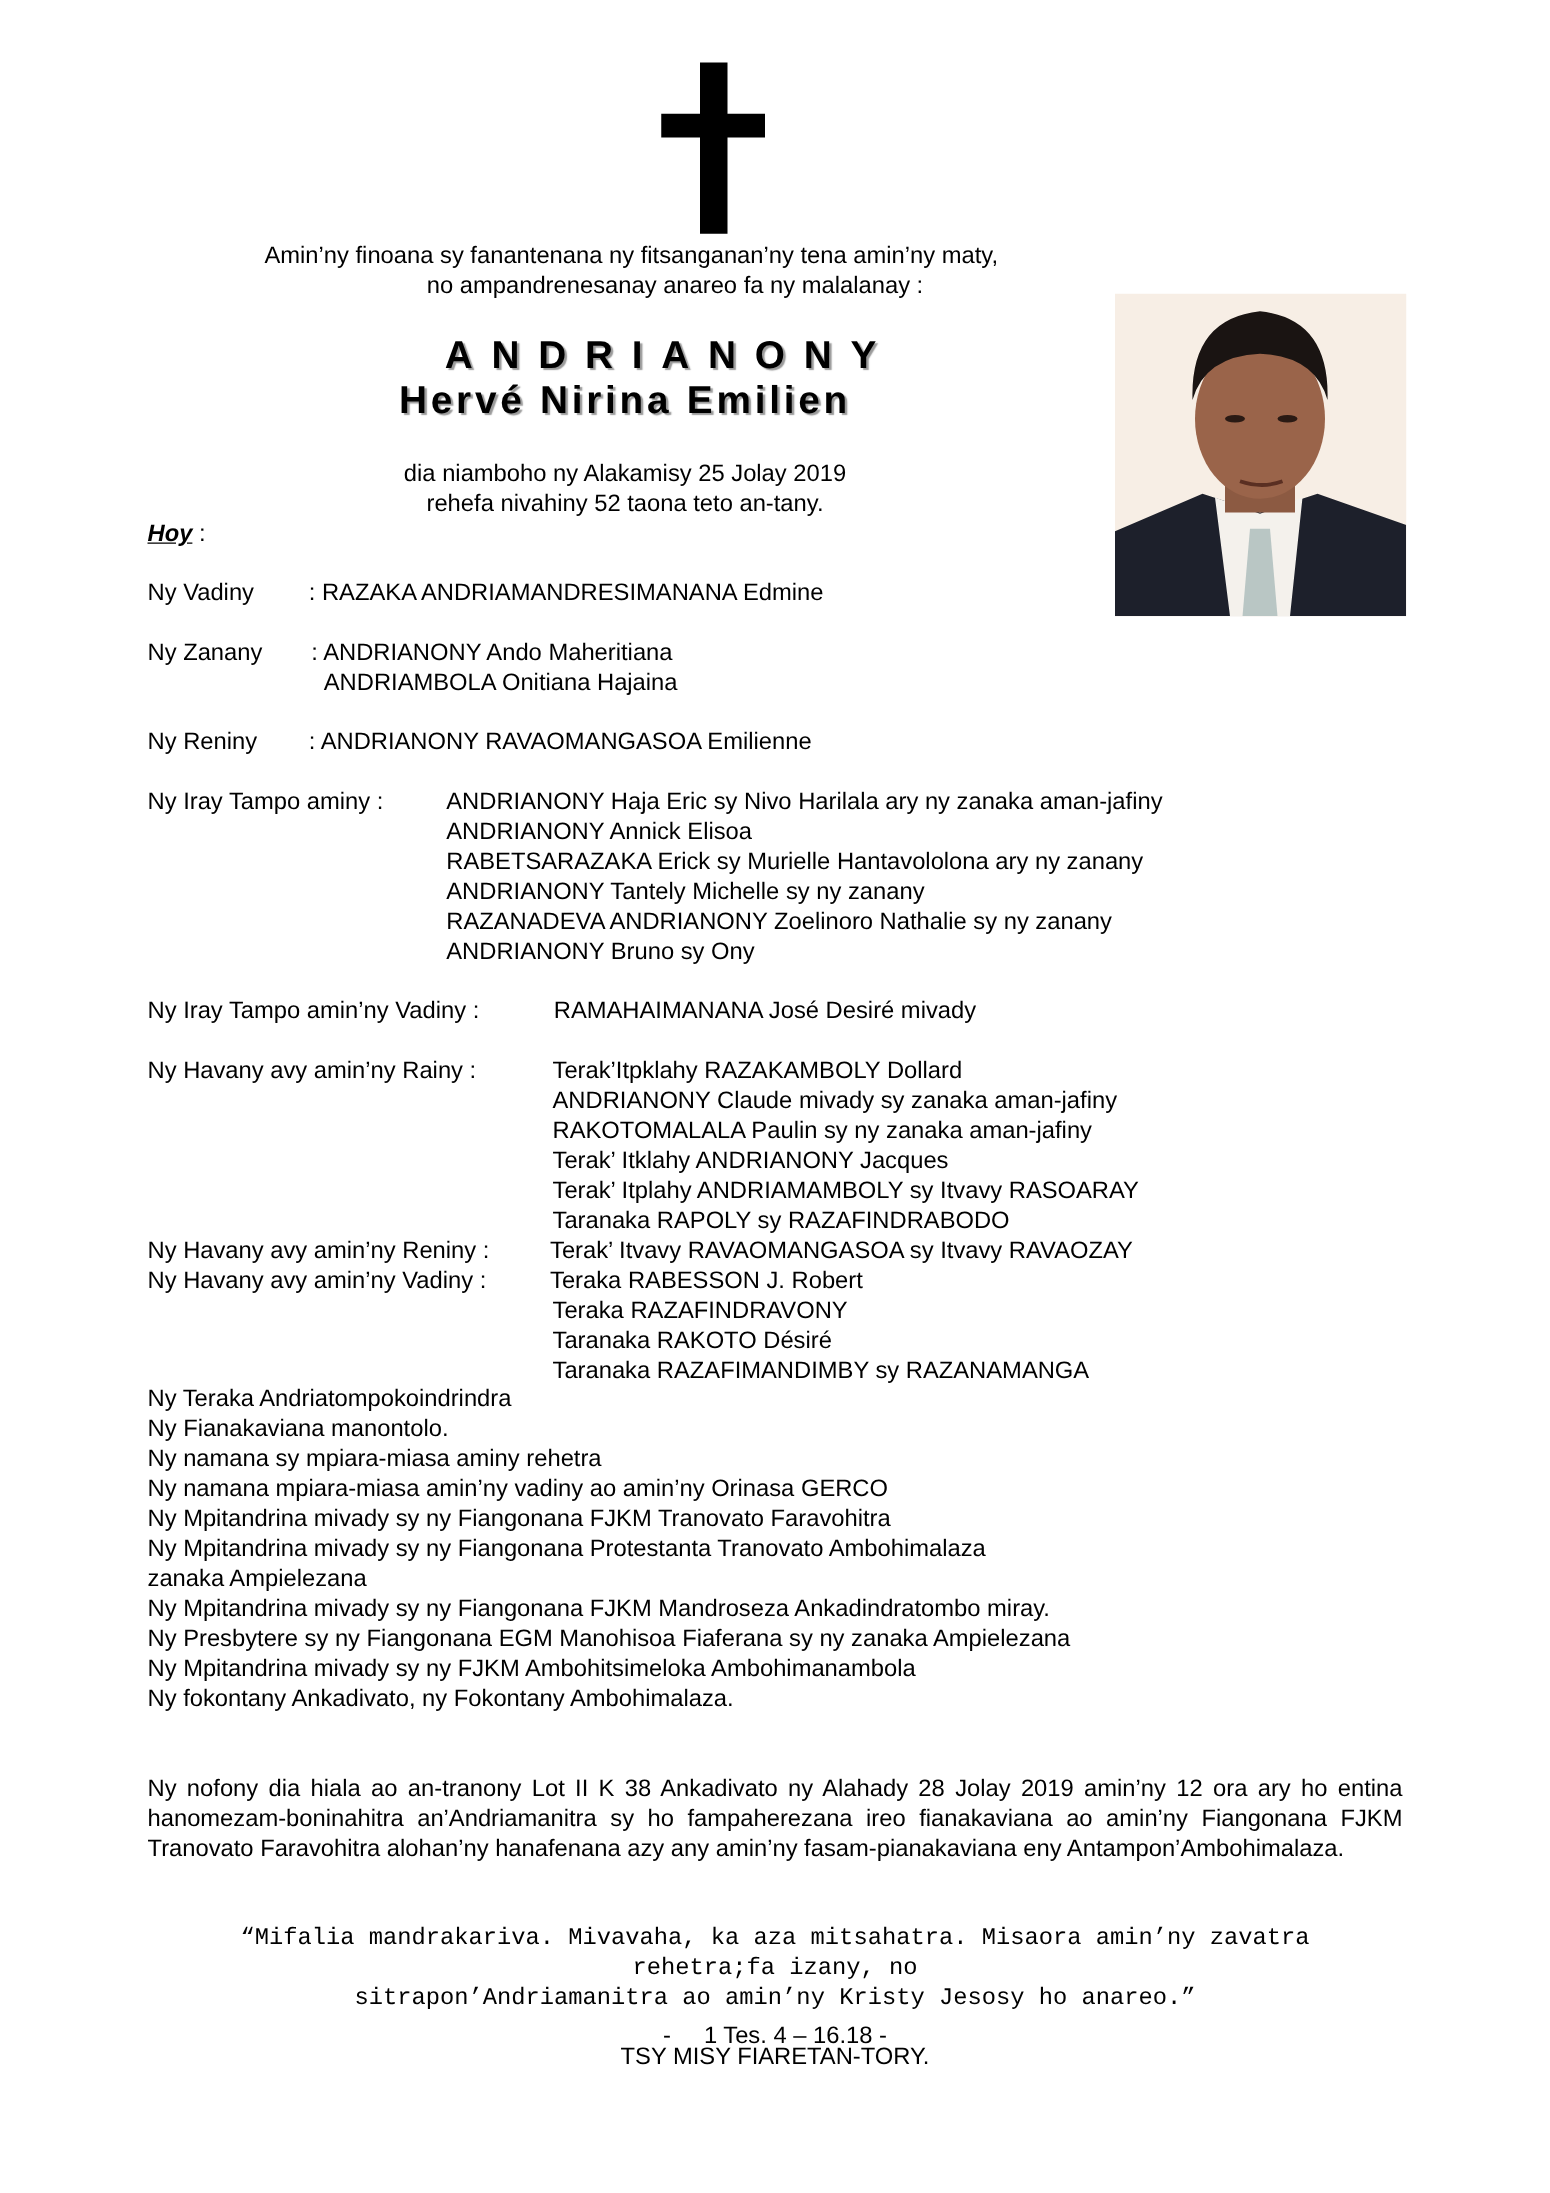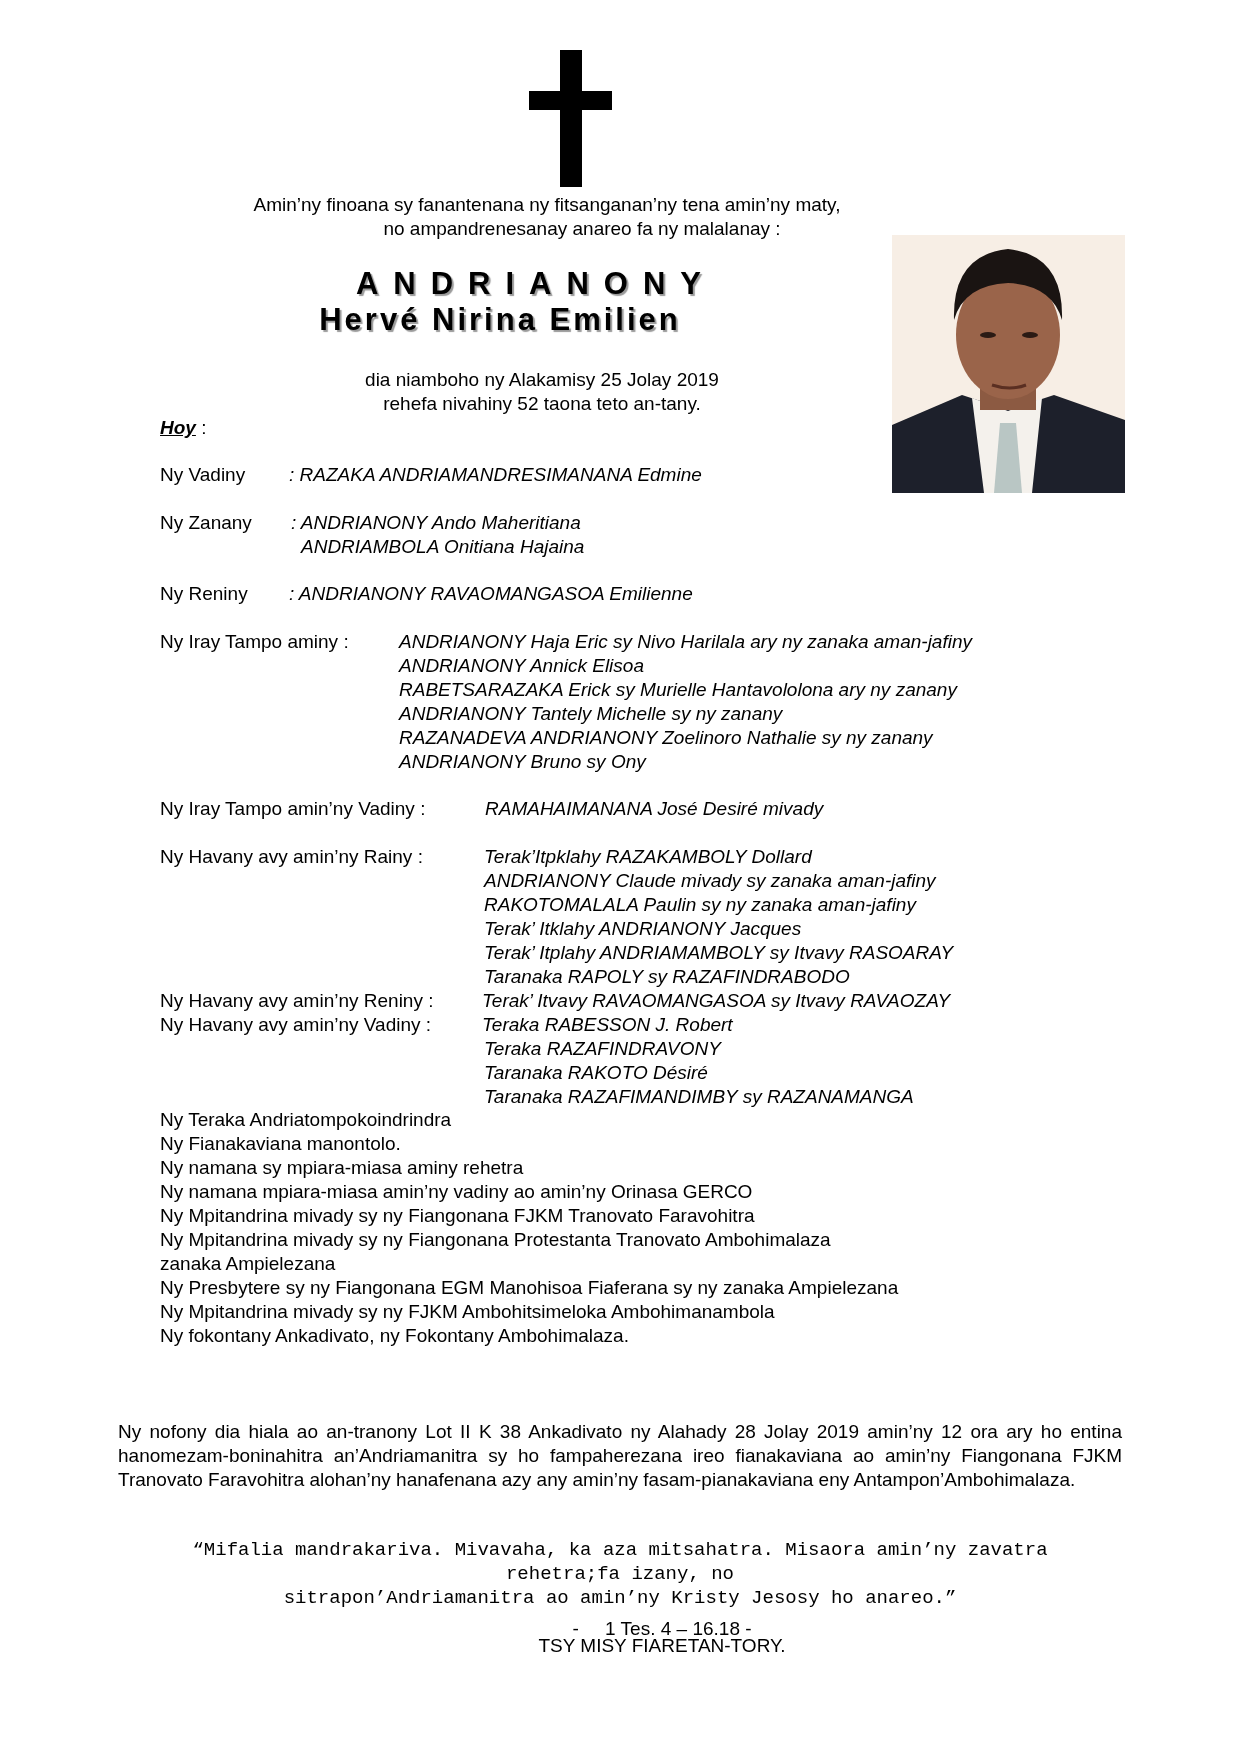--- a/index.html
+++ b/index.html
@@ -1,34 +1,34 @@
 <!DOCTYPE html>
 <html><head>
 <meta charset="utf-8">
 <style>
   html, body { margin:0; padding:0; background:#ffffff; }
   body { width:1240px; height:1754px; position:relative; overflow:hidden;
          font-family:"Liberation Sans", sans-serif; color:#000; }
   .abs { position:absolute; }
   .cross-v { position:absolute; left:560px; top:50px; width:22px; height:137px; background:#000; }
   .cross-h { position:absolute; left:529px; top:91px; width:83px; height:19px; background:#000; }
-  .txt { font-size:19px; line-height:24px; white-space:nowrap;padding-left:42px; }
+  .txt { font-size:19px; line-height:24px; white-space:nowrap; }
   .center { text-align:center; }
   .intro { left:0; width:1010px; top:193px; }
   .surname { left:296px; width:420px; top:266px; font-size:31px; font-weight:bold; letter-spacing:15px;
              text-shadow:2px 2px 1px #9a9a9a; line-height:36px; text-align:right; }
   .given { left:280px; width:440px; top:302px; font-size:31px; font-weight:bold; letter-spacing:3px;
            text-shadow:2px 2px 1px #9a9a9a; line-height:36px; text-align:center; }
   .death { left:250px; width:500px; top:368px; }
   .hoy { left:118px; top:416px; }
   .hoy u { font-weight:bold; font-style:italic; }
   .photo { position:absolute; left:892px; top:235px; width:233px; height:258px; overflow:hidden;
            background:#f7eee5; }
   .label { position:absolute; left:118px; }
-  .val { position:absolute;font-style:italic; }
+  .val { position:absolute; }
   .para { position:absolute; left:118px; width:1004px; top:1420px; font-size:19px; line-height:24px;
           text-align:justify; }
   .quote { left:150px; width:940px; top:1538px; text-align:center; font-size:19px; line-height:24px;font-family:Liberation Mono, monospace; }
   .verse { left:150px; width:940px; top:1586px; text-align:center;margin-top:31px; }
   .footer { left:150px; width:940px; top:1634px; text-align:center; }
 </style>
 </head>
 <body>
 
 <div>
@@ -118,20 +118,21 @@
 </div>
 
 <div class="abs txt" style="left:118px;top:1108px">
   <div>Ny Teraka Andriatompokoindrindra</div>
   <div>Ny Fianakaviana manontolo.</div>
   <div>Ny namana sy mpiara-miasa aminy rehetra</div>
   <div>Ny namana mpiara-miasa amin’ny vadiny ao amin’ny Orinasa GERCO</div>
   <div>Ny Mpitandrina mivady sy ny Fiangonana FJKM Tranovato Faravohitra</div>
   <div>Ny Mpitandrina mivady sy ny Fiangonana Protestanta Tranovato Ambohimalaza</div>
   <div>zanaka Ampielezana</div>
+  <div>Ny Mpitandrina mivady sy ny Fiangonana FJKM Mandroseza Ankadindratombo miray.</div>
   <div>Ny Presbytere sy ny Fiangonana EGM Manohisoa Fiaferana sy ny zanaka Ampielezana</div>
   <div>Ny Mpitandrina mivady sy ny FJKM Ambohitsimeloka Ambohimanambola</div>
   <div>Ny fokontany Ankadivato, ny Fokontany Ambohimalaza.</div>
 </div>
 
 <div class="para">Ny nofony dia hiala ao an-tranony Lot II K 38 Ankadivato ny Alahady 28 Jolay 2019 amin’ny 12 ora ary ho entina hanomezam-boninahitra an’Andriamanitra sy ho fampaherezana ireo fianakaviana ao amin’ny Fiangonana FJKM Tranovato Faravohitra alohan’ny hanafenana azy any amin’ny fasam-pianakaviana eny Antampon’Ambohimalaza.</div>
 
 <div class="abs quote">
   <div>“Mifalia mandrakariva. Mivavaha, ka aza mitsahatra. Misaora amin’ny zavatra rehetra;fa izany, no</div>
   <div>sitrapon’Andriamanitra ao amin’ny Kristy Jesosy ho anareo.”</div>

